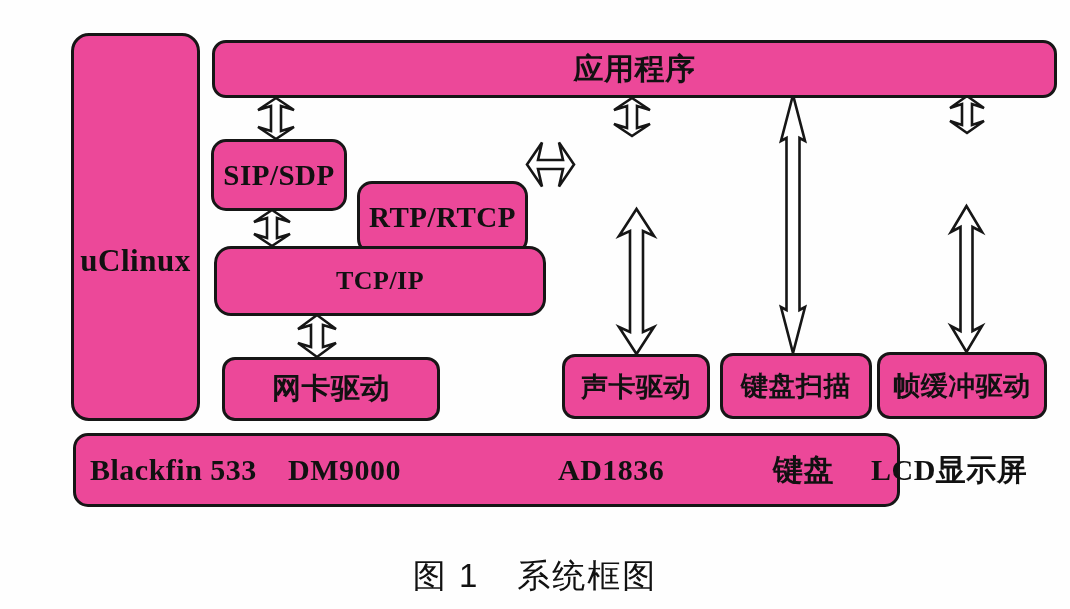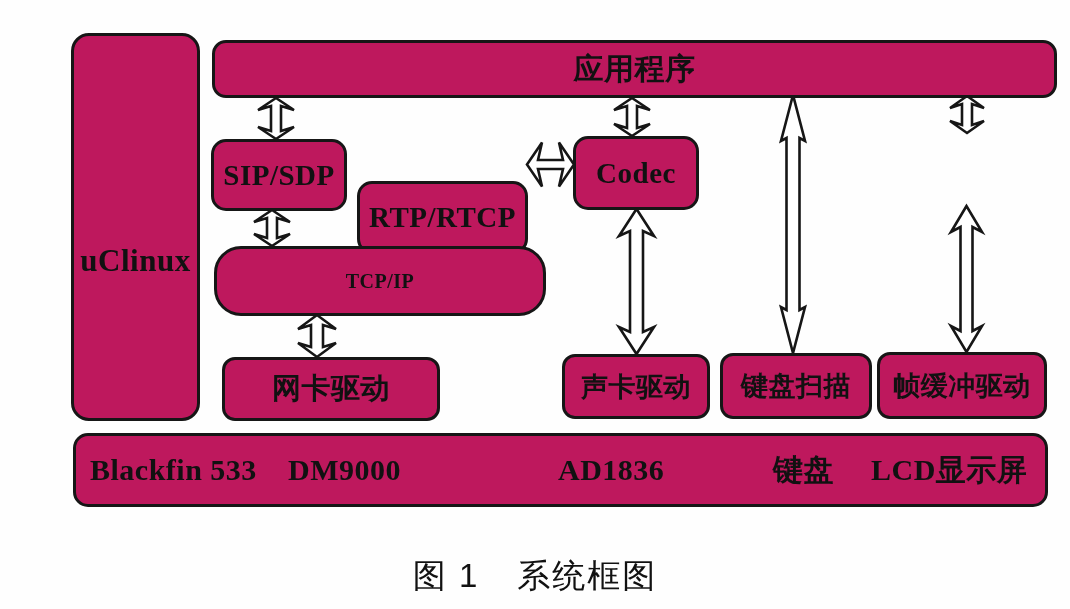--- a/index.html
+++ b/index.html
@@ -6,46 +6,46 @@
   .stage{
     position:relative;
     width:1070px;height:609px;
     background:#fefefe;
     font-family:"Liberation Serif","DejaVu Serif",serif;
     color:#111;
     overflow:hidden;
   }
   .box{
     position:absolute;
-    background:#be185d;
+    background:#ec4899;
     border:3px solid #161616;
     box-sizing:border-box;
     display:flex;
     align-items:center;
     justify-content:center;
     font-weight:bold;
     letter-spacing:0.5px;
     z-index:2;
   }
   .lbl{white-space:nowrap;}
   
   .b-uclinux {left:71px; top:33px; width:129px; height:388px; border-radius:18px; font-size:31px;}
   .b-uclinux .lbl{margin-top:68px;}
   .b-app     {left:212px; top:40px; width:845px; height:58px; border-radius:14px; font-size:30px;}
   .b-sipsdp  {left:211px; top:139px; width:136px; height:72px; border-radius:15px; font-size:29px;}
   .b-rtprtcp {left:357px; top:137px; width:171px; height:73px; border-radius:15px; font-size:29px;margin-top:44px;}
   .b-codec   {left:573px; top:136px; width:126px; height:74px; border-radius:15px; font-size:29px;}
   .b-gui     {left:884px; top:133px; width:160px; height:74px; border-radius:15px; font-size:29px;}
-  .b-tcpip   {left:214px; top:246px; width:332px; height:70px; border-radius:27px; font-size:20px;align-items:center;}
+  .b-tcpip   {left:214px; top:246px; width:332px; height:70px; border-radius:17px; font-size:26px;align-items:center;}
   .b-netdrv  {left:222px; top:357px; width:218px; height:64px; border-radius:13px; font-size:29px;}
   .b-snddrv  {left:562px; top:354px; width:148px; height:65px; border-radius:13px; font-size:27px;}
   .b-keyscan {left:720px; top:353px; width:152px; height:66px; border-radius:13px; font-size:27px;}
   .b-fbdrv   {left:877px; top:352px; width:170px; height:67px; border-radius:13px; font-size:27px;}
   
-  .b-hw      {left:73px; top:433px; width:975px; height:74px; border-radius:15px; font-size:30px; justify-content:flex-start;}
+  .b-hw      {left:73px; top:433px; width:827px; height:74px; border-radius:15px; font-size:30px; justify-content:flex-start;}
   .b-hw .hwitem{position:absolute; top:50%; transform:translateY(-50%); white-space:nowrap;}
   .hw-cpu {left:14px;}
   .hw-nic {left:212px;}
   .hw-audio {left:482px;}
   .hw-kbd {left:697px;}
   .hw-lcd {left:795px;}
   
   .arrow{position:absolute; z-index:1;}
   .arrow svg{display:block; overflow:visible;}
   
@@ -131,23 +131,20 @@
   </div>
 
   <div class="box b-sipsdp">
     <span class="lbl">SIP/SDP</span>
   </div>
 
   <div class="box b-rtprtcp">
     <span class="lbl">RTP/RTCP</span>
   </div>
 
-  <div class="box b-codec">
-    <span class="lbl">Codec</span>
-  </div>
 
 
   <div class="box b-tcpip">
     <span class="lbl">TCP/IP</span>
   </div>
 
   <div class="box b-netdrv">
     <span class="lbl">网卡驱动</span>
   </div>
 

